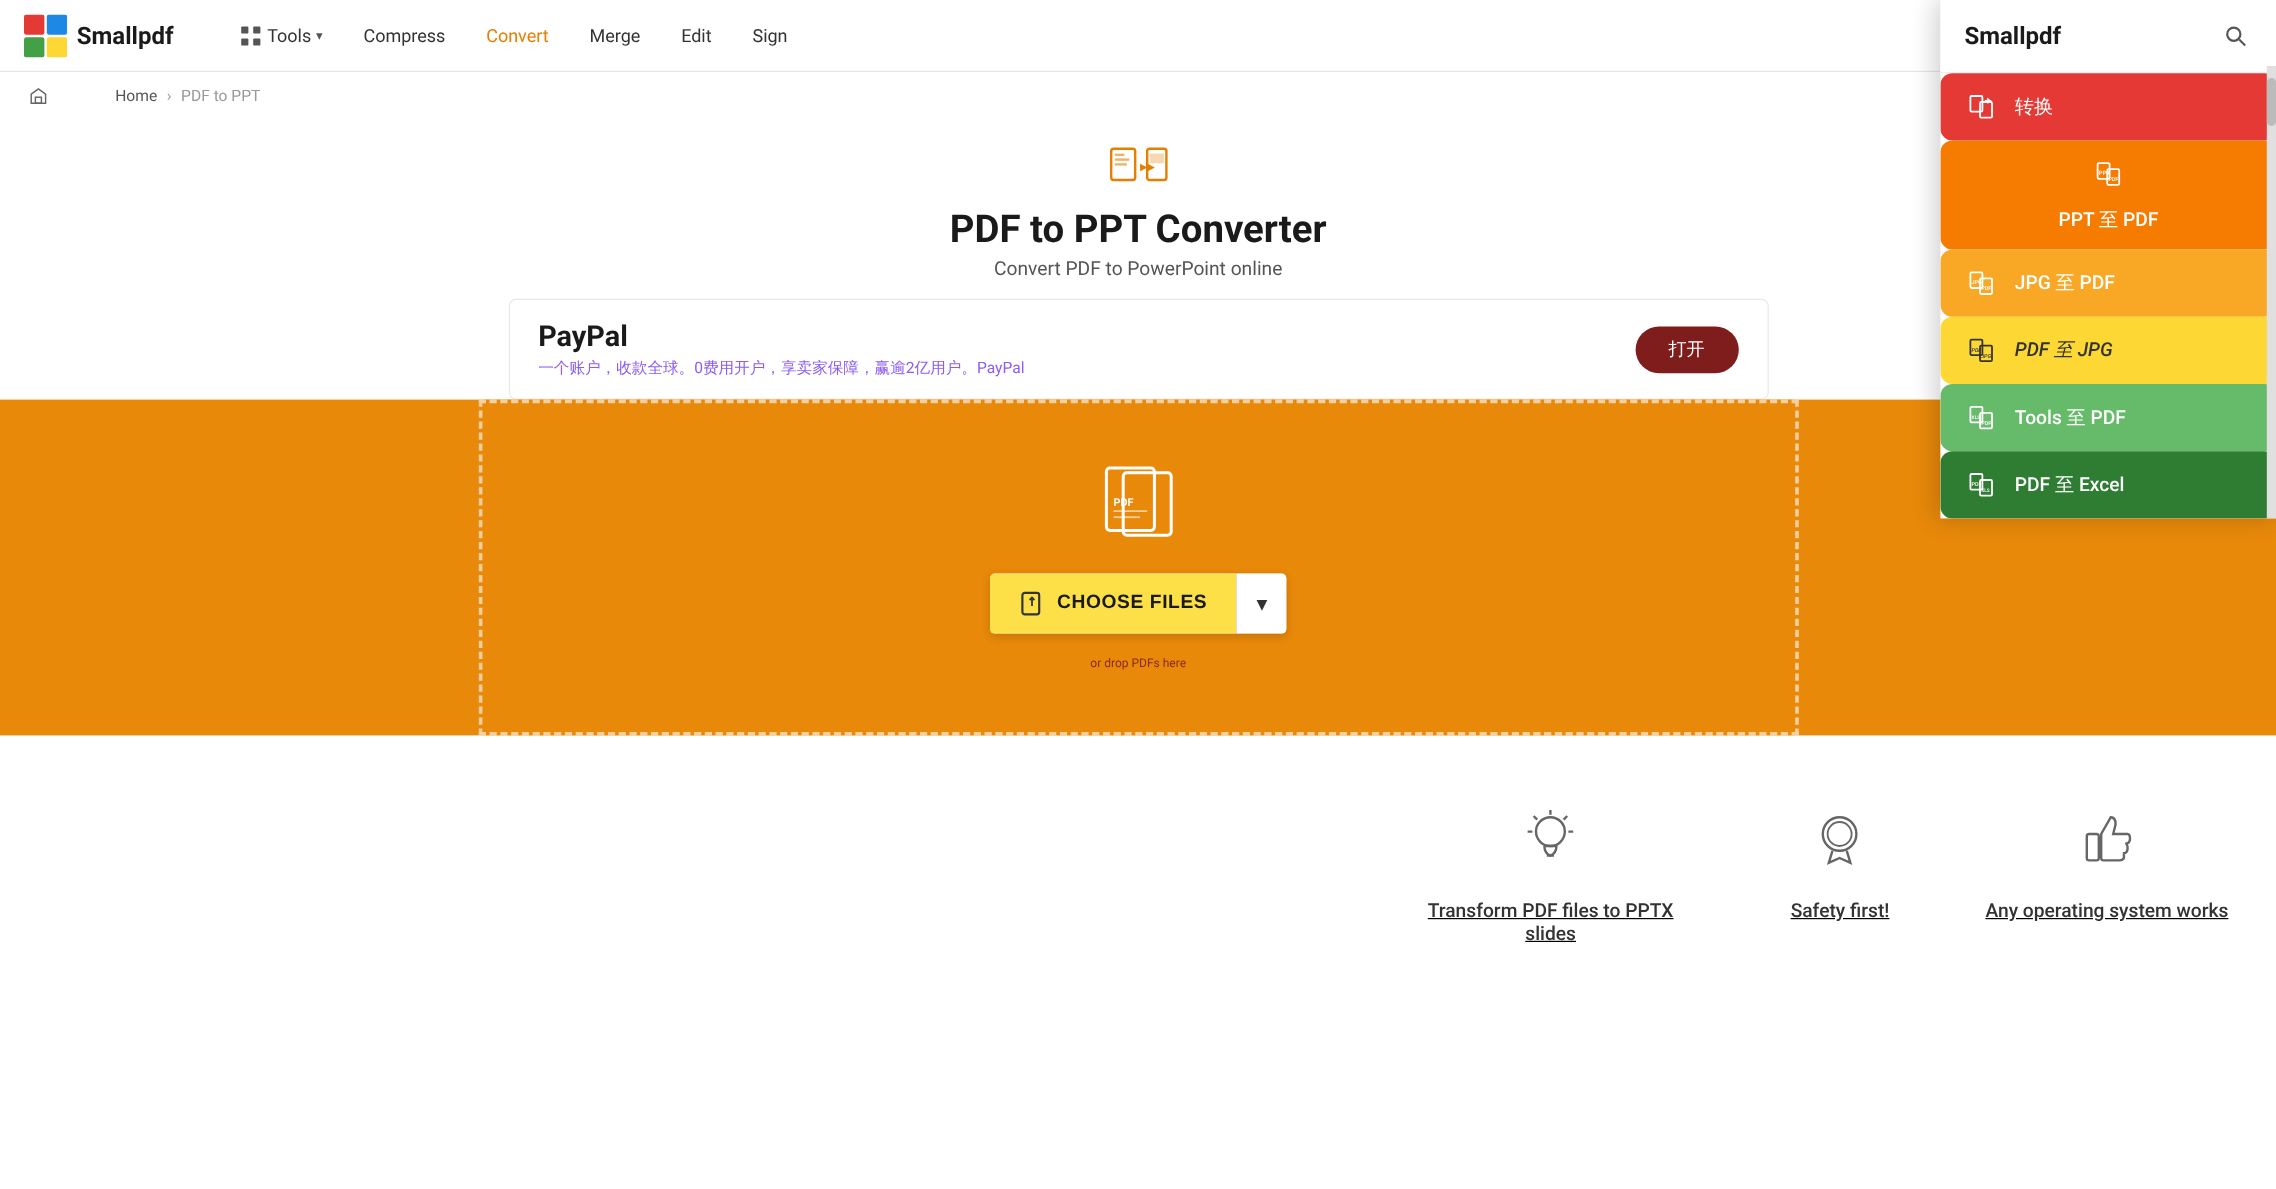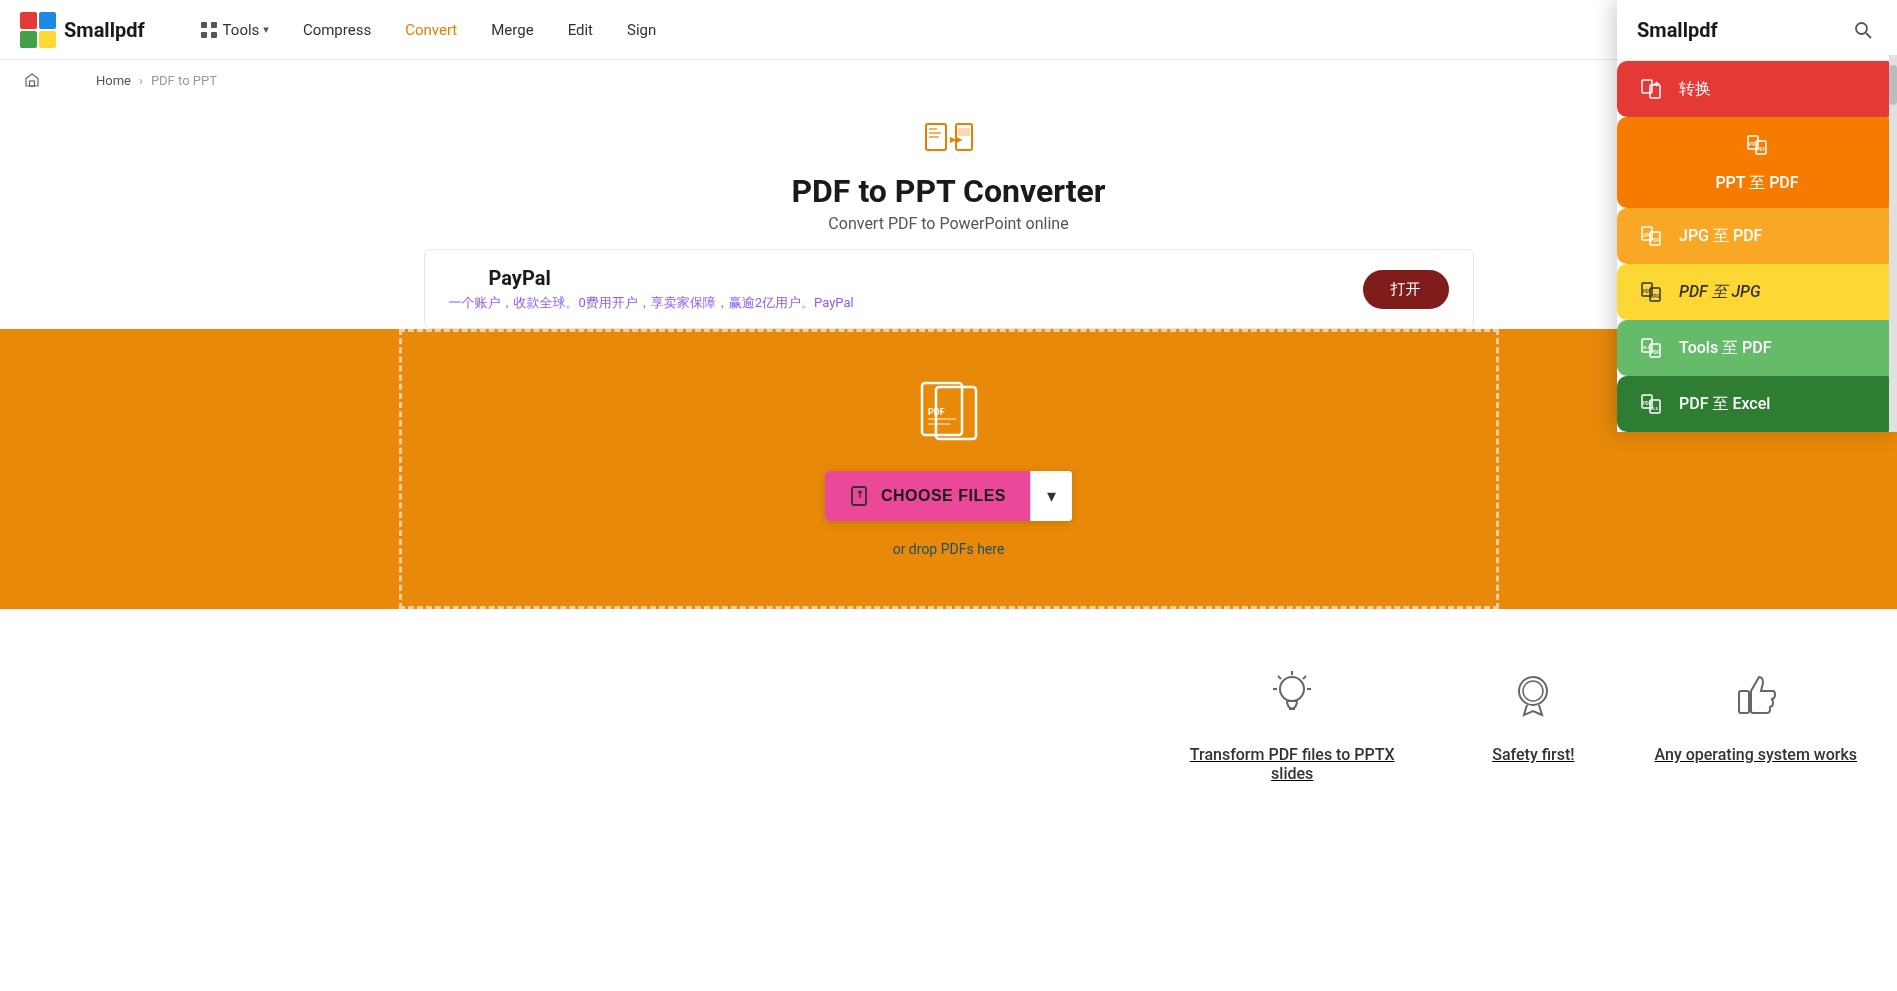--- a/index.html
+++ b/index.html
@@ -34,47 +34,47 @@
     .page-subtitle { font-size: 16px; color: #555; margin-top: 4px; }
 
     
     .ad-banner {
       display: flex; align-items: center; justify-content: space-between;
       margin: 0 auto 0; max-width: 1050px;
       padding: 16px 24px; background: #fff; border: 1px solid #e8e8e8;
       border-radius: 6px; margin-bottom: 0;
     }
     .ad-left { display: flex; flex-direction: column; gap: 4px; }
-    .ad-title { font-size: 20px; font-weight: 700; color: #1a1a1a; margin-left: 40px; }
+    .ad-title { font-size: 24px; font-weight: 700; color: #1a1a1a; }
     .btn-open { background: #7f1d1d; color: #fff; border: none; border-radius: 20px; padding: 10px 28px; font-size: 15px; cursor: pointer; }
 
     
     .drop-zone-wrapper { background: #e8890a; margin: 0; padding: 0; }
     .drop-zone {
       background: #e8890a;
       border: 3px dashed rgba(255,255,255,0.6);
       margin: 0 auto;
       max-width: 1100px;
       min-height: 280px;
       display: flex; flex-direction: column; align-items: center; justify-content: center;
       gap: 20px; padding: 40px 20px;
     }
     .choose-files-btn {
       display: flex; align-items: center; gap: 0;
       background: #fff; border-radius: 4px; overflow: hidden;
       box-shadow: 0 2px 8px rgba(0,0,0,0.15);
     }
     .choose-main {
       display: flex; align-items: center; gap: 10px;
-      padding: 14px 24px; cursor: pointer; border: none; background: #ec4899;
+      padding: 14px 24px; cursor: pointer; border: none; background: #fde047;
       font-size: 16px; font-weight: 700; color: #1a1a1a; letter-spacing: 0.5px;
     }
     .choose-divider { width: 1px; background: #ddd; height: 50px; }
     .choose-arrow { padding: 0 16px; cursor: pointer; border: none; background: #fff; height: 50px; display: flex; align-items: center; font-size: 18px; color: #333; }
-    .drop-text { color: #0c4a6e; font-size: 14px; opacity: 0.9; }
+    .drop-text { color: #7f1d1d; font-size: 10px; opacity: 0.9; }
 
     
     .features {
       display: flex; justify-content: flex-end; gap: 80px;
       padding: 60px 40px 40px; background: #fff; text-decoration: underline;
     }
     .feature-item { display: flex; flex-direction: column; align-items: center; gap: 16px; max-width: 240px; text-align: center; }
     .feature-icon { font-size: 40px; color: #555; }
     .feature-label { font-size: 16px; color: #333; font-weight: 500; }
     .dropdown-panel {

